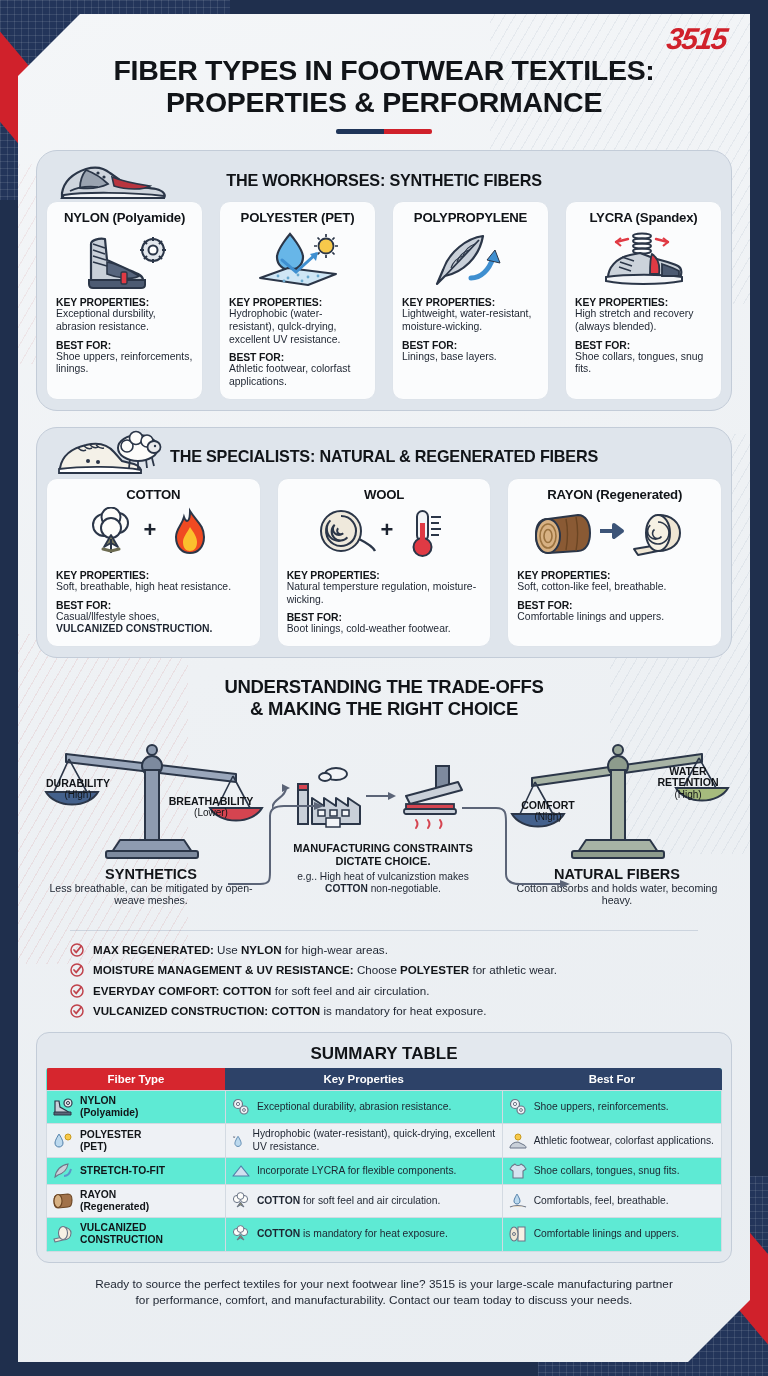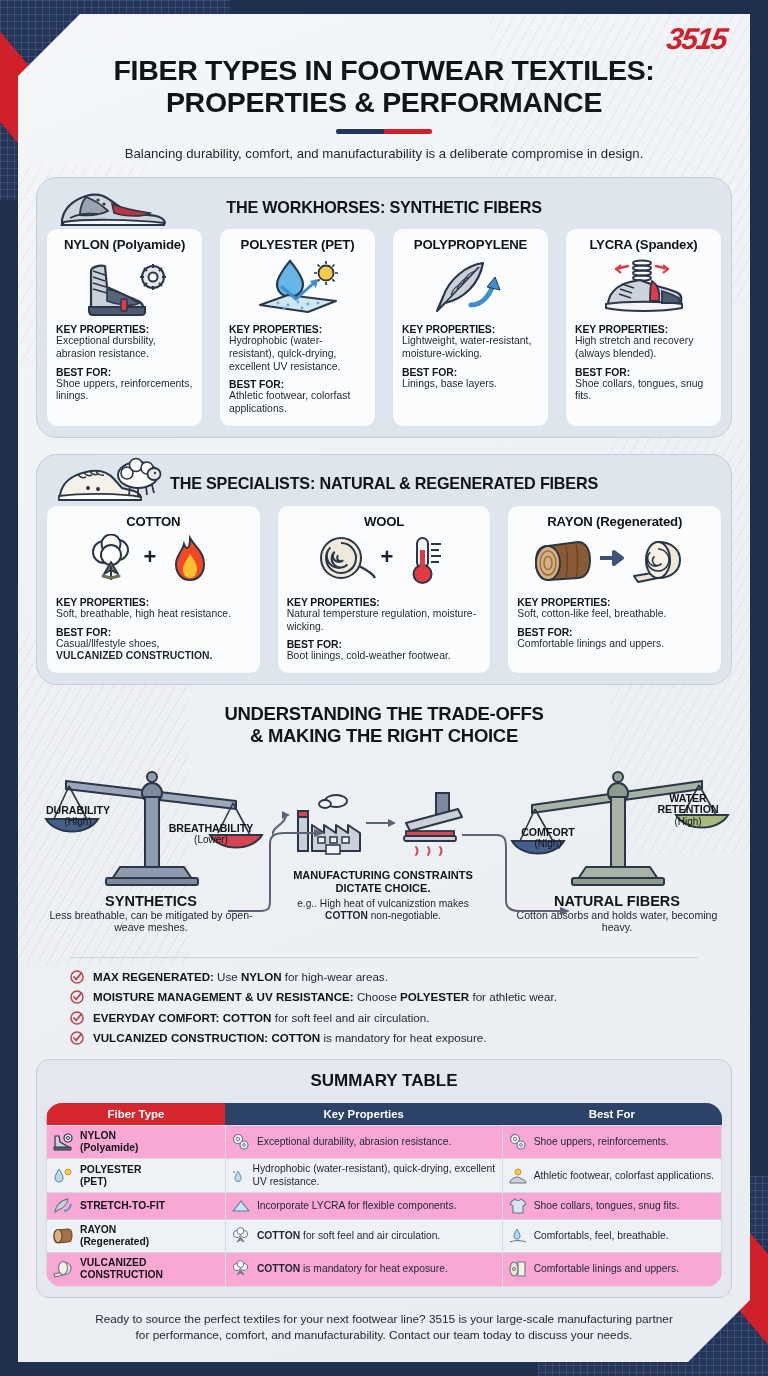--- a/index.html
+++ b/index.html
@@ -142,24 +142,24 @@
   .rule .txt { font-size:11.6px; color:#1d2430; line-height:1.2; }
   .rule .txt b { color:#111418; }
 
   
   #summary {
     margin:14px 18px 0; background:#e3e8ee;
     border:1px solid #c3ccd8; border-radius:13px; padding:8px 9px 10px;
   }
   #summary h2 {
     text-align:center; font-size:17px; font-weight:bold;
-    color:#111418; padding:3px 0 12px;
-  }
-  table { width:100%; border-collapse:collapse; background:#f9a8d4;
-          border-radius:16px; overflow:hidden;padding-left:14px; }
+    color:#111418; padding:3px 0 4px;
+  }
+  table { width:100%; border-collapse:collapse; background:#5eead4;
+          border-radius:3px; overflow:hidden;padding-left:14px; }
   thead th {
     color:#fff; font-size:11.4px; font-weight:bold; padding:5px 4px;
     text-align:center;
   }
   th.c0 { background:#d6262e; width:26.5%; }
   th.c1 { background:#2d4268; width:41%; }
   th.c2 { background:#2d4268; width:32.5%; }
   tbody td {
     border:1px solid #d3dae2; padding:4px 5px;
     font-size:10.3px; color:#1d2430; line-height:1.2;
@@ -190,21 +190,20 @@
     <div class="hatch" id="hatch-ml"></div>
     <div class="hatch" id="hatch-mr"></div>
 
     <div id="logo">3515</div>
 
     <div id="title">
       <div>FIBER TYPES IN FOOTWEAR TEXTILES:</div>
       <div>PROPERTIES &amp; PERFORMANCE</div>
     </div>
     <div id="divider"></div>
-    <div id="subtitle">Balancing durability, comfort, and manufacturability is a deliberate compromise in design.</div>
 
     <div class="panel">
       <div class="panel-head">
         <span class="mascot">
           <svg width="120" height="56" viewBox="0 0 120 56">
             <path d="M10 42 C12 30 22 22 34 18 C44 15 52 17 58 22 L72 32 C80 37 94 36 104 38 C112 40 114 44 112 47 L10 47 Z" fill="#cfd5dd" stroke="#2b3648" stroke-width="2.2" stroke-linejoin="round"></path>
             <path d="M12 44 C30 41 80 41 112 45 L112 47 L10 47 Z" fill="#f2f4f7" stroke="#2b3648" stroke-width="2"></path>
             <path d="M34 19 C42 22 50 27 56 33 C48 37 38 38 28 37 C28 30 30 24 34 19 Z" fill="#9aa3b0" stroke="#2b3648" stroke-width="1.8"></path>
             <path d="M60 26 C70 30 84 33 98 35 C92 39 74 39 62 35 Z" fill="#b9353f" stroke="#2b3648" stroke-width="1.6"></path>
             <path d="M18 40 C26 36 36 35 46 36" stroke="#2b3648" stroke-width="1.6" fill="none"></path>

